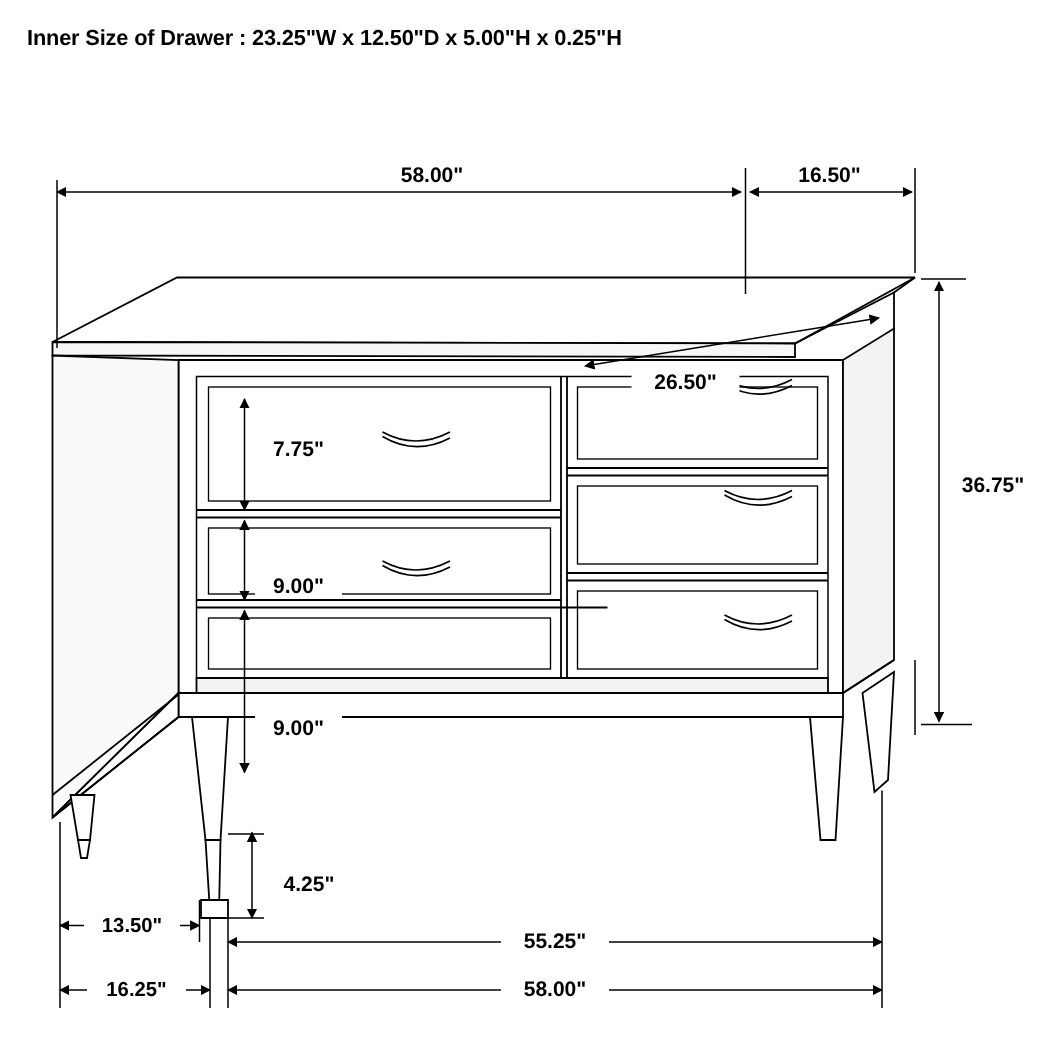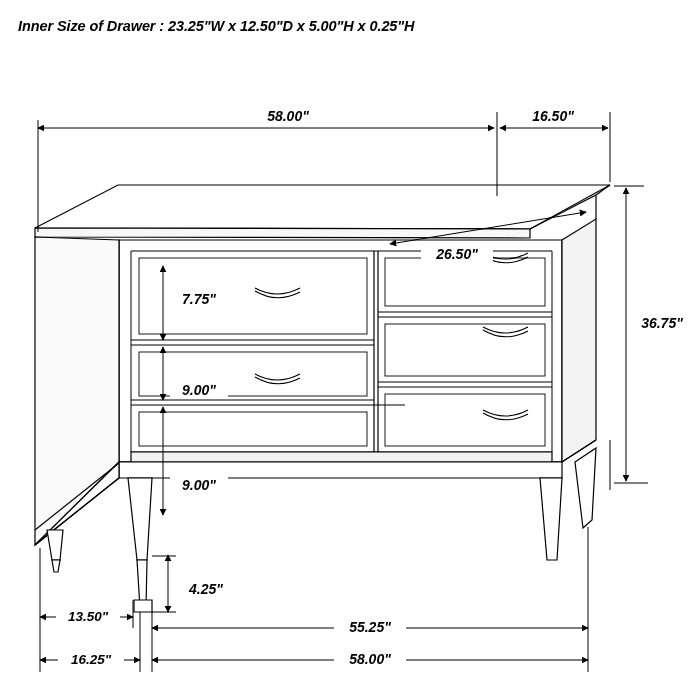--- a/index.html
+++ b/index.html
@@ -3,21 +3,21 @@
 <meta charset="utf-8">
 <style>
   html,body{margin:0;padding:0;}
   body{
     width:700px;height:700px;
     background:#ffffff;
     font-family:"Liberation Sans", sans-serif;
     color:#000000;
     overflow:hidden;
   }
-  #stage{position:relative;width:700px;height:700px;font-style:italic;}
+  #stage{position:relative;width:700px;height:700px;}
   #title{
     position:absolute;left:18px;top:18px;
     font-size:14.5px;font-weight:bold;letter-spacing:-0.1px;
     white-space:nowrap;
   }
   svg{position:absolute;left:0;top:0;width:700px;height:700px;}
   .dimtext{
     font-family:"Liberation Sans", sans-serif;
     font-size:14px;font-weight:bold;fill:#000;
   }

